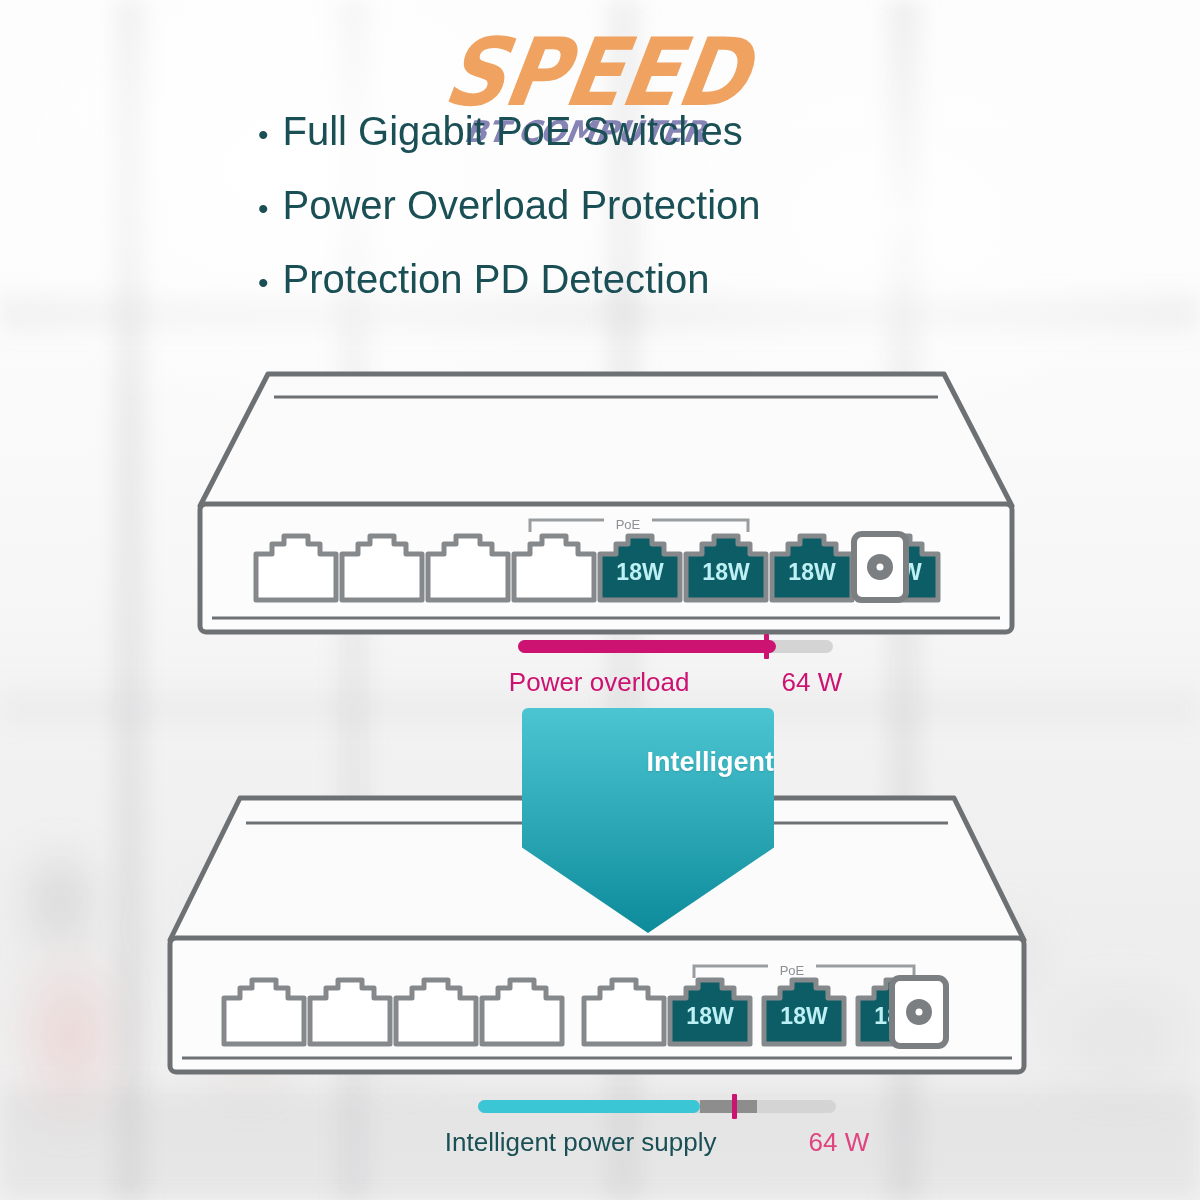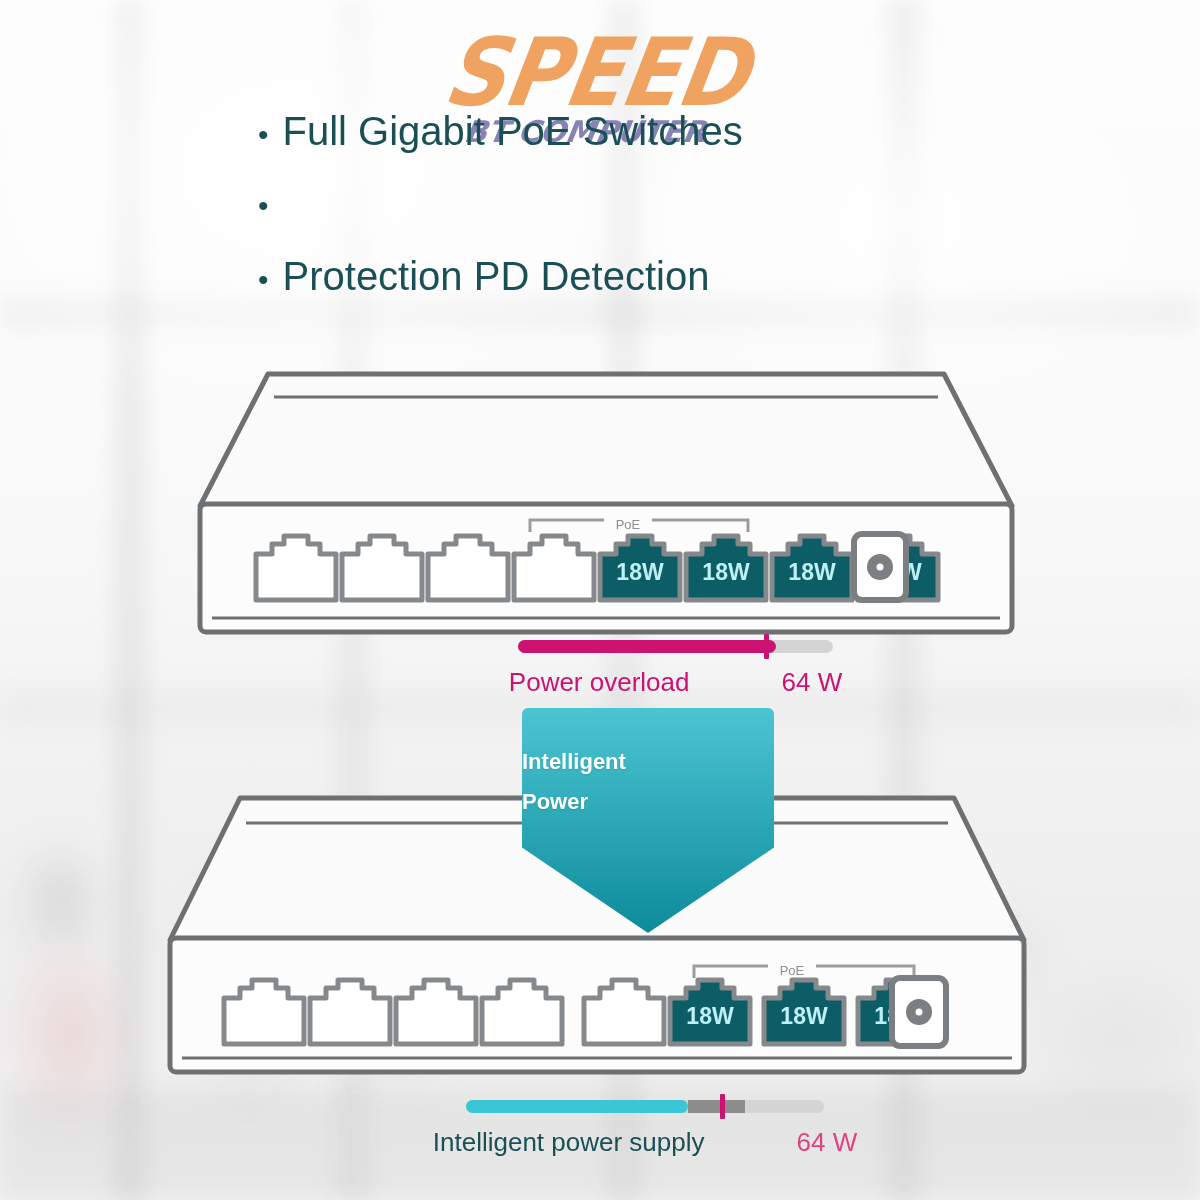--- a/index.html
+++ b/index.html
@@ -157,23 +157,23 @@
     width:252px; height:225px;
   }
   #arrow .arrow-shape {
     position:absolute; inset:0;
     background:linear-gradient(to bottom, #4cc5d2 0%, #2cacbb 45%, #0d8b9a 100%);
     clip-path:polygon(0% 0%, 100% 0%, 100% 62%, 50% 100%, 0% 62%);
     border-radius:6px 6px 0 0;
   }
   #arrow .arrow-text {
     position:absolute; left:0; right:0; top:34px;
-    text-align:left;
+    text-align:right;
     color:#ffffff;
-    font-size:22px;
+    font-size:27px;
     font-weight:bold;
     line-height:40px;
     text-shadow:0 1px 2px rgba(0,0,0,0.12);
   }
 </style>
 </head>
 <body>
 
 <div id="stage">
 
@@ -188,20 +188,21 @@
     <div class="wm-sub" style="color: rgba(104, 100, 162, 0.8);">BT COMPUTER</div>
   </div>
 
   <div id="bullets">
     <div class="bullet-row" style="color: rgb(26, 80, 85);">
       <span class="bullet-dot" style="color: rgb(26, 80, 85);">•</span>
       <span>Full Gigabit PoE Switches</span>
     </div>
     <div class="bullet-row" style="color: rgb(26, 80, 85);">
       <span class="bullet-dot" style="color: rgb(26, 80, 85);">•</span>
+      <span>Power Overload Protection</span>
     </div>
     <div class="bullet-row" style="color: rgb(26, 80, 85);">
       <span class="bullet-dot" style="color: rgb(26, 80, 85);">•</span>
       <span>Protection PD Detection</span>
     </div>
   </div>
 
   <div class="switch" id="switch-top" style="left:196px; top:366px;">
     <svg width="820" height="272" viewBox="0 0 820 272">
 
@@ -326,25 +327,24 @@
         <circle cx="753" cy="222" r="13" fill="#7c7f82"></circle>
         <circle cx="753" cy="222" r="3.5" fill="#ffffff"></circle>
       </g>
     </svg>
   </div>
 
   <div id="arrow">
     <div class="arrow-shape" style="background: linear-gradient(rgb(76, 197, 210) 0%, rgb(13, 139, 154) 100%);"></div>
     <div class="arrow-text" style="color: rgb(255, 255, 255);">
       <div>Intelligent</div>
-      <div>Power</div>
-    </div>
-  </div>
-
-  <div class="bar-wrap" id="intelligent-bar" style="left:466px; top:1100px; width:358px;">
+    </div>
+  </div>
+
+  <div class="bar-wrap" id="intelligent-bar" style="left:478px; top:1100px; width:358px;">
     <div class="bar-track" style="background: rgb(212, 212, 212);">
       <div class="bar-fill" id="in-fill" style="width: 62%; background: rgb(58, 198, 212);"></div>
       <div class="bar-mid" id="in-mid" style="left: 62%; width: 16%; background: rgb(141, 141, 141);"></div>
       <div class="bar-tick" id="in-tick" style="left: 71%; background: rgb(204, 19, 114);"></div>
     </div>
     <div class="bar-labels">
       <span id="in-status" style="color: rgb(26, 80, 85);">Intelligent power supply</span>
       <span class="gap"></span>
       <span id="in-value" style="color: rgb(224, 67, 126);">64 W</span>
     </div>

